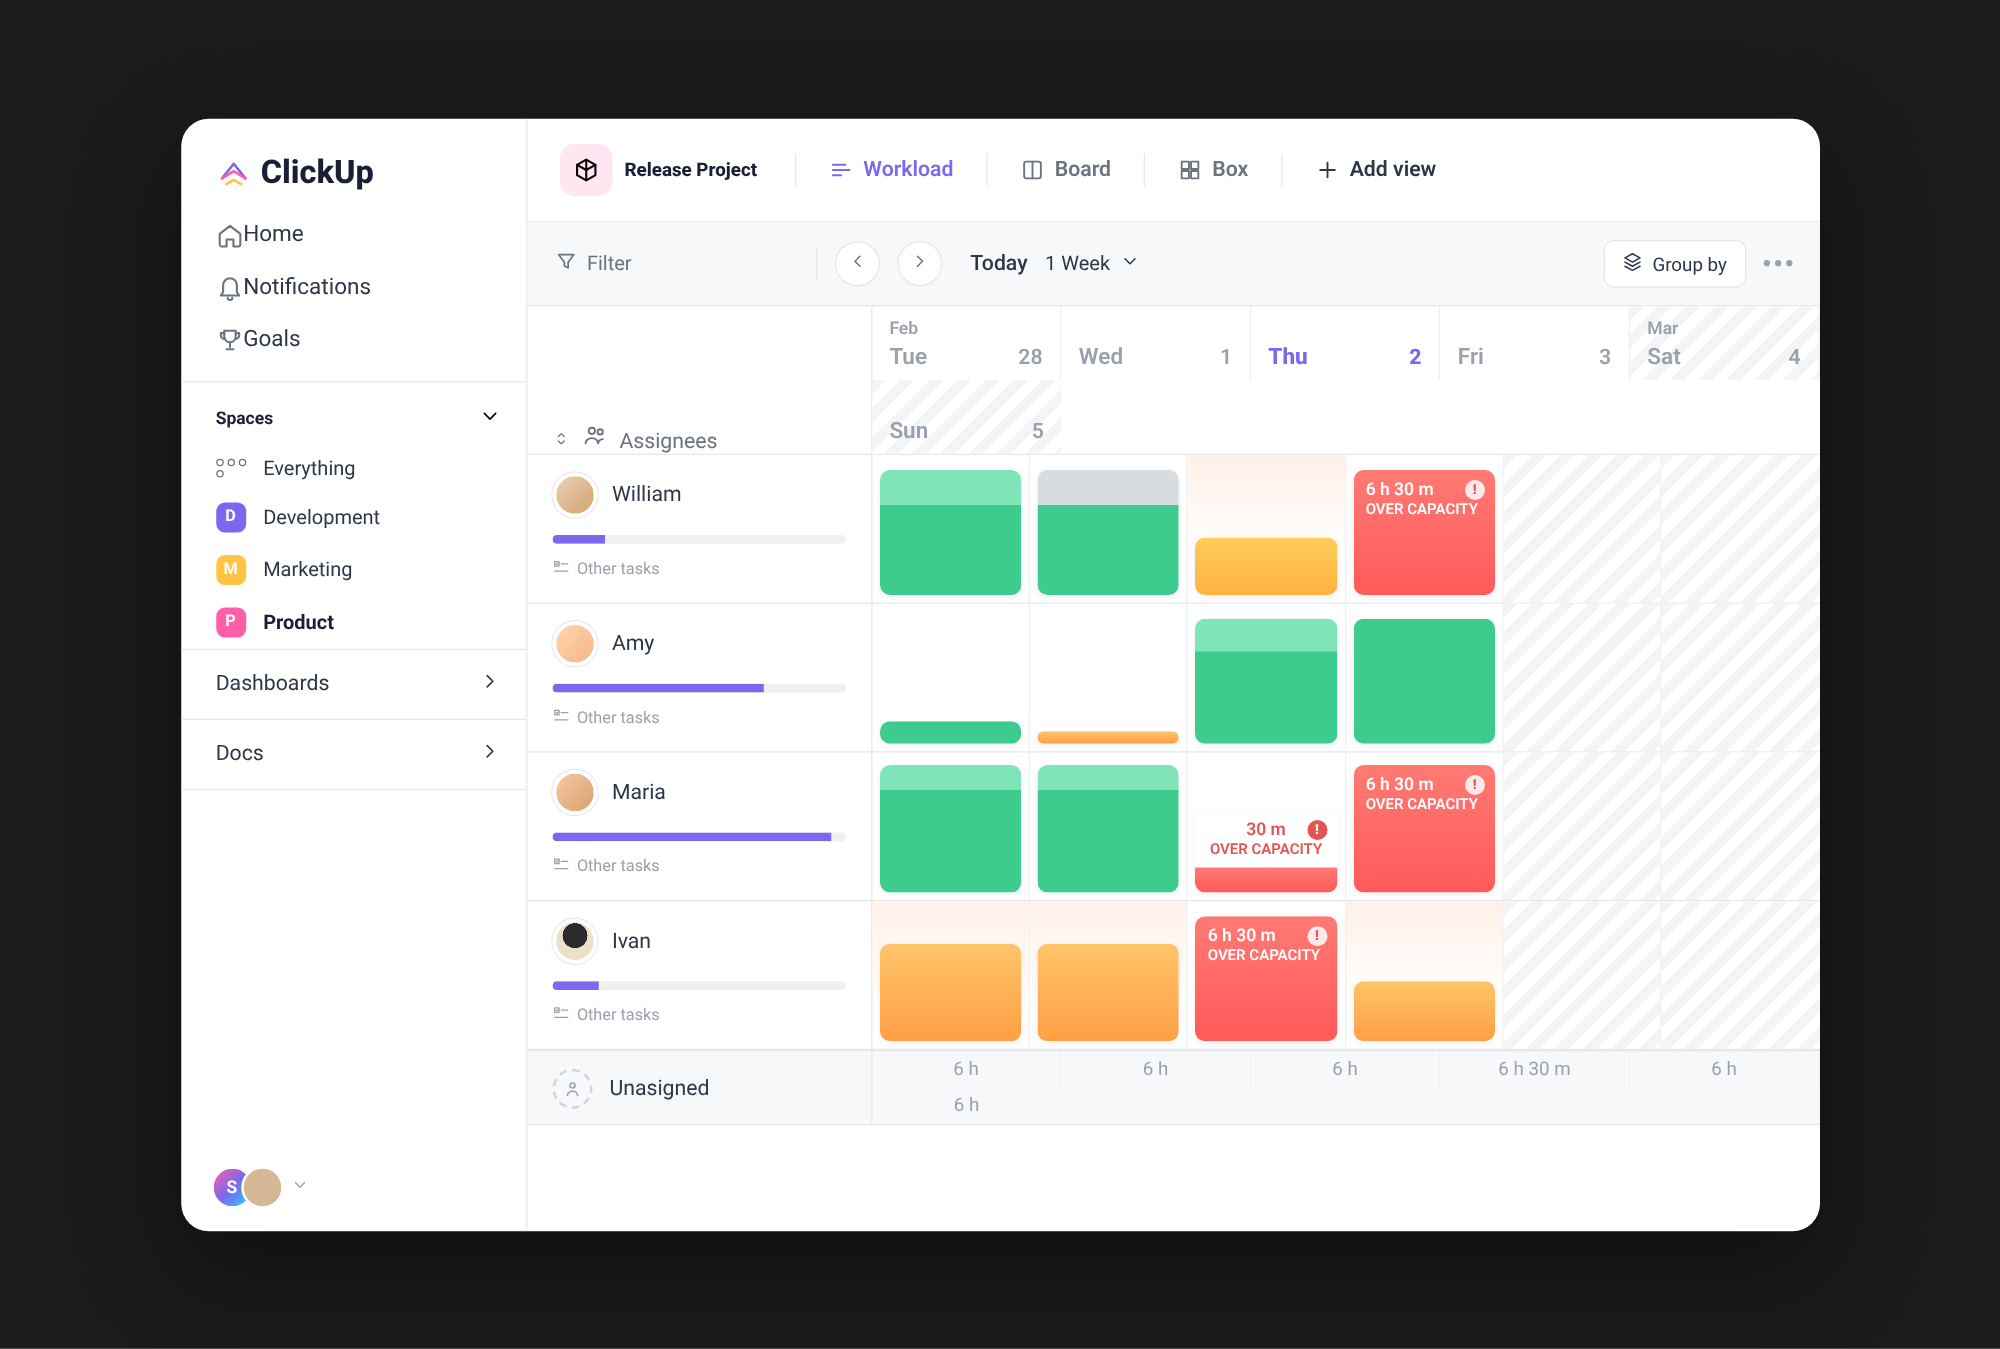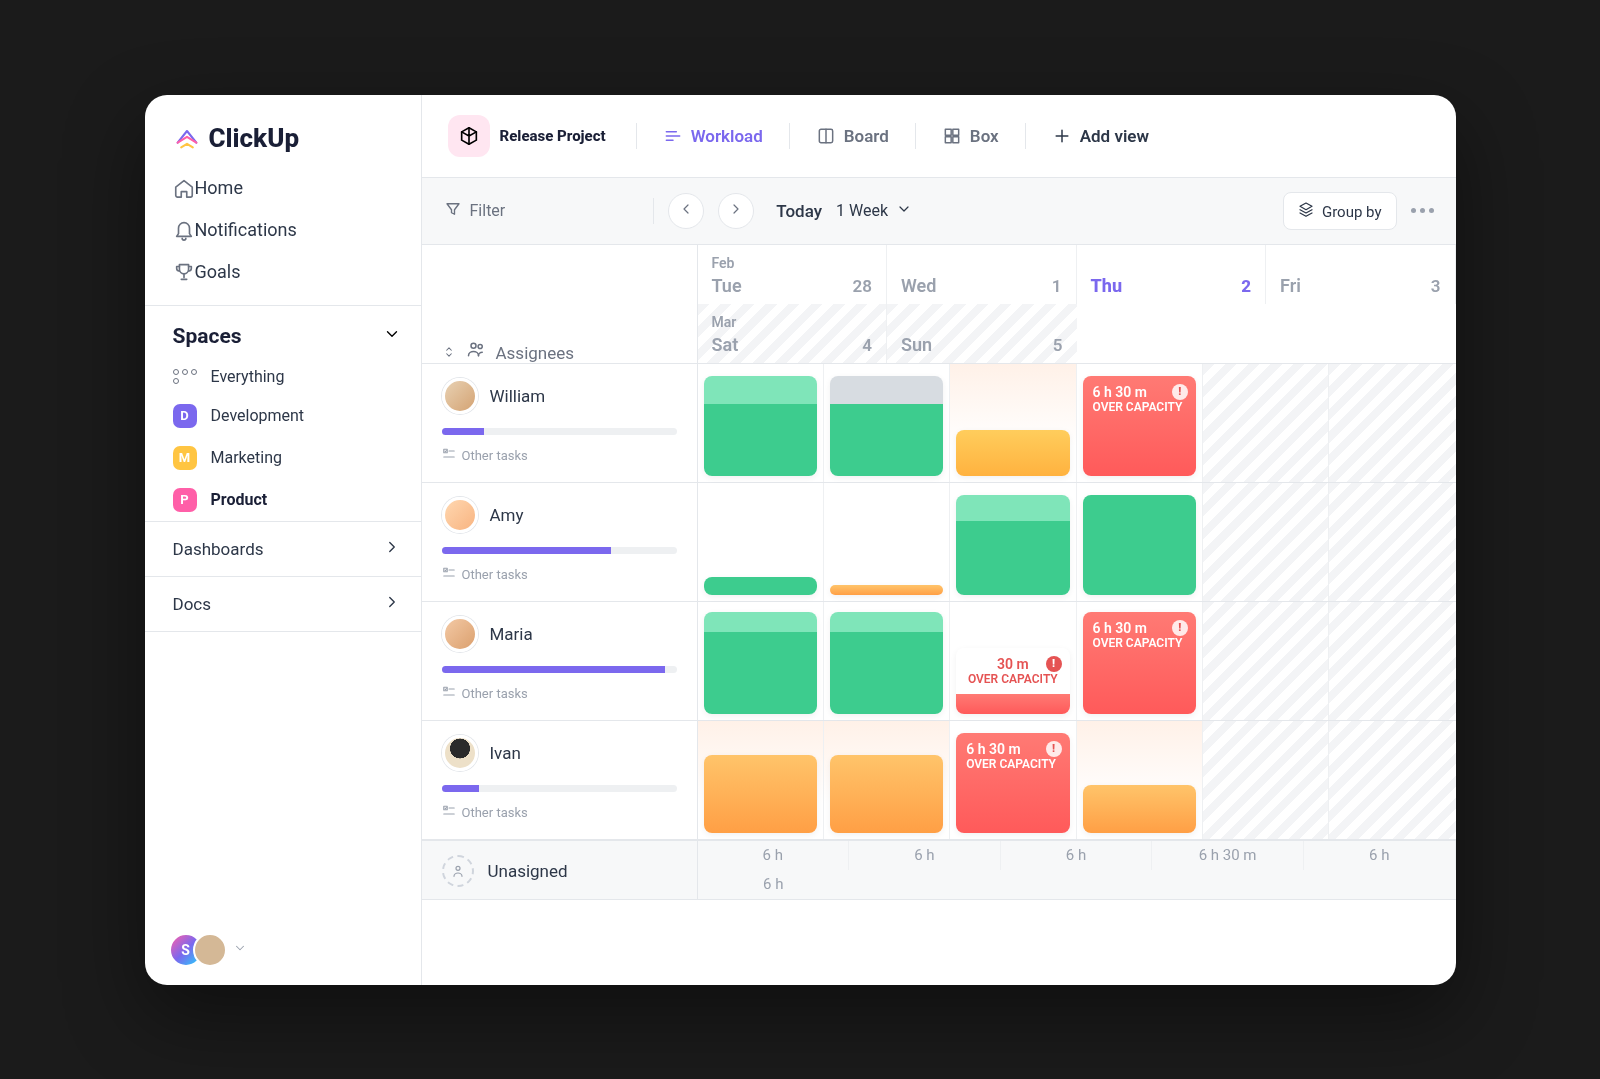--- a/index.html
+++ b/index.html
@@ -31,21 +31,21 @@
   }
   
   .sidebar{width:277px;flex:none;border-right:1px solid var(--grey-200);display:flex;flex-direction:column;}
   .logo-row{display:flex;align-items:center;gap:8px;padding:28px 28px 14px 28px;}
   .logo-mark{width:28px;height:28px;position:relative;}
   .logo-mark svg{width:100%;height:100%;}
   .logo-text{font-size:26px;font-weight:800;color:var(--ink);}
   .nav-item{display:flex;align-items:center;gap:0;padding:10px 28px;font-size:18px;color:var(--grey-700);cursor:pointer;}
   .nav-item .ico{width:22px;height:22px;display:flex;align-items:center;justify-content:center;color:var(--grey-500);}
   .sec-head{display:flex;align-items:center;justify-content:space-between;padding:18px 20px 10px 28px;border-top:1px solid var(--grey-200);margin-top:12px;}
-  .sec-head .lbl{font-size:21px;font-weight:700;color:var(--ink);}
+  .sec-head .lbl{font-size:14px;font-weight:700;color:var(--ink);}
   .space-item{display:flex;align-items:center;gap:14px;padding:9px 28px;font-size:16px;color:var(--grey-700);cursor:pointer;}
   .space-badge{width:24px;height:24px;border-radius:7px;display:flex;align-items:center;justify-content:center;font-size:13px;font-weight:700;color:#fff;}
   .space-dots{width:24px;display:flex;flex-wrap:wrap;gap:3px;}
   .space-dots i{width:6px;height:6px;border:1.5px solid var(--grey-500);border-radius:50%;}
   .space-item.active{font-weight:700;color:var(--ink);}
   .sec-row{display:flex;align-items:center;justify-content:space-between;padding:16px 20px 16px 28px;border-top:1px solid var(--grey-200);font-size:17px;color:var(--grey-700);cursor:pointer;}
   .sidebar-spacer{flex:1;}
   .avatar-stack{display:flex;align-items:center;padding:18px 24px;}
   .avatar-stack .av{width:34px;height:34px;border-radius:50%;border:2px solid #fff;margin-right:-10px;}
   .avatar-stack .av.grad{background:linear-gradient(135deg,#FF5FA8,#7B68EE,#21D4FD);display:flex;align-items:center;justify-content:center;color:#fff;font-weight:700;font-size:14px;}
@@ -64,21 +64,21 @@
   .nav-circle{width:36px;height:36px;border-radius:50%;background:#fff;border:1px solid var(--grey-200);display:flex;align-items:center;justify-content:center;color:var(--grey-500);cursor:pointer;}
   .toolbar-spacer{flex:1;}
   .pill-btn{display:flex;align-items:flex-end;gap:8px;background:#fff;border:1px solid var(--grey-200);border-radius:8px;padding:8px 14px;font-size:15px;color:var(--grey-700);cursor:pointer;}
   .dots3{display:flex;gap:4px;color:var(--grey-400);cursor:pointer;}
   .dots3 i{width:5px;height:5px;background:currentColor;border-radius:50%;}
   
   .grid{flex:1;display:flex;flex-direction:column;overflow:hidden;}
   .grid-head{display:flex;border-bottom:1px solid var(--grey-200);}
   .col-assignees{width:276px;flex:none;border-right:1px solid var(--grey-200);}
   .head-assignees{display:flex;align-items:flex-end;gap:10px;padding:0 20px;color:var(--grey-500);font-size:17px;}
-  .day-cols{flex:1;display:grid;grid-template-columns:repeat(4,1fr);}
+  .day-cols{flex:1;display:grid;grid-template-columns:repeat(5,1fr);}
   .day-head{padding:10px 14px 8px 14px;border-right:1px solid var(--grey-150);}
   .day-head:last-child{border-right:none;}
   .month-lbl{font-size:14px;color:var(--grey-400);font-weight:600;height:18px;}
   .dow-row{display:flex;justify-content:space-between;align-items:baseline;margin-top:2px;}
   .dow{font-size:18px;color:var(--grey-400);font-weight:600;}
   .dnum{font-size:17px;color:var(--grey-400);font-weight:600;}
   .day-head.today .dow,.day-head.today .dnum{color:var(--purple);font-weight:800;}
   .day-head.weekend{background:repeating-linear-gradient(135deg,#F3F4F6 0 8px,#fff 8px 16px);}
   .grid-body{flex:1;overflow:auto;}
   .row{display:flex;border-bottom:1px solid var(--grey-200);}

